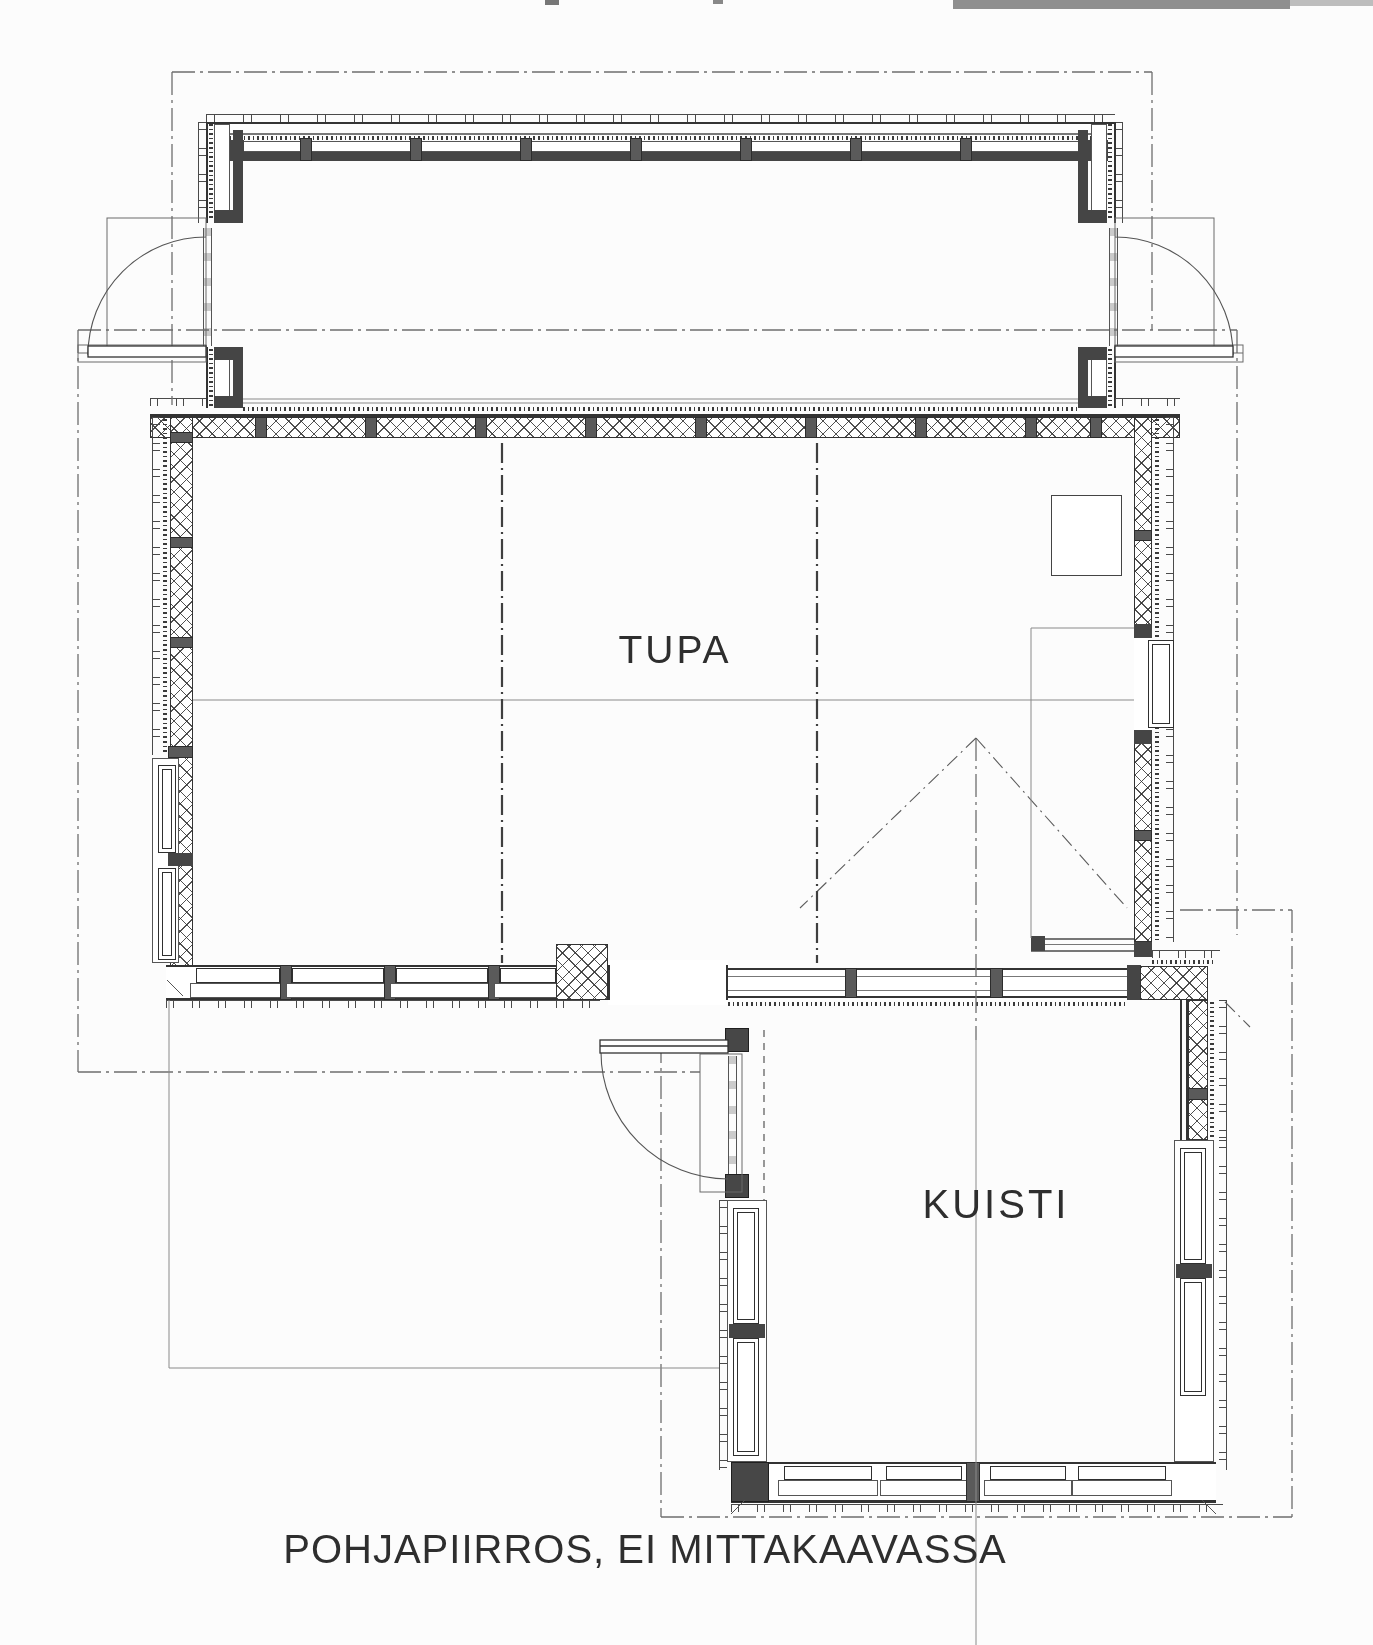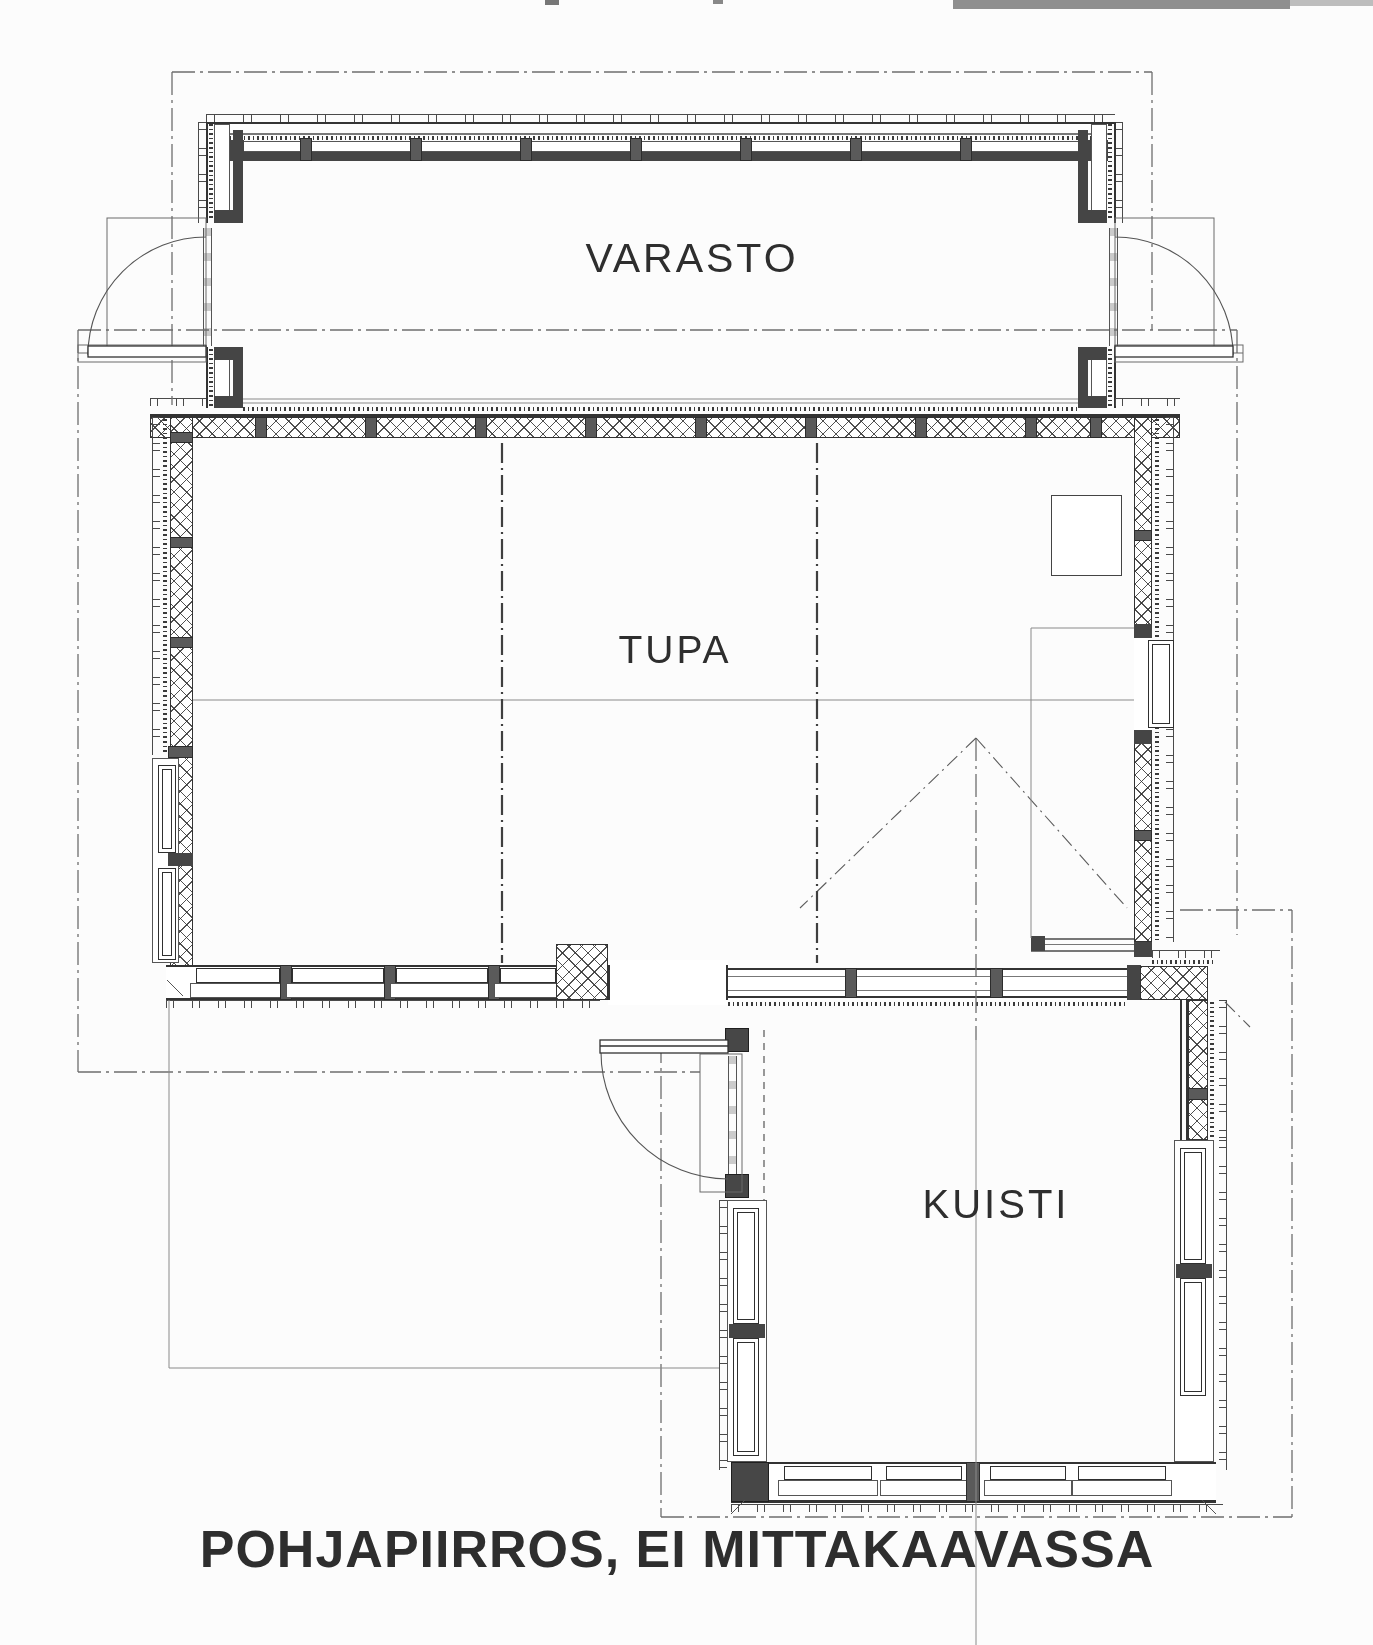--- a/index.html
+++ b/index.html
@@ -30,22 +30,22 @@
   .wline{position:absolute;background:#fff;border:1px solid #555;box-sizing:border-box;}
   .win{position:absolute;background:#fff;border:1px solid #2f2f2f;box-sizing:border-box;}
   .win .in{position:absolute;inset:3px;border:1px solid #2f2f2f;}
   .white{position:absolute;background:#fff;}
   .dashcol{position:absolute;border-left:1px solid #555;border-right:1px solid #555;box-sizing:border-box;
     background-image:repeating-linear-gradient(180deg,rgba(90,90,90,.30) 0 8px,transparent 8px 25px);}
   .room-label{position:absolute;transform:translate(-50%,-50%);color:var(--ink);white-space:nowrap;}
   .lbl-varasto{left:692px;top:258px;font-size:41px;letter-spacing:3px;}
   .lbl-tupa{left:675px;top:650px;font-size:39px;letter-spacing:3px;}
   .lbl-kuisti{left:996px;top:1204px;font-size:40px;letter-spacing:3px;}
-  .caption{position:absolute;left:677px;top:1549px;transform:translate(-50%,-50%);
-    font-size:52px;letter-spacing:1px;color:var(--ink);white-space:nowrap;font-weight:bold;}
+  .caption{position:absolute;left:645px;top:1549px;transform:translate(-50%,-50%);
+    font-size:40px;letter-spacing:1px;color:var(--ink);white-space:nowrap;}
   svg.overlay{position:absolute;inset:0;pointer-events:none;}
 </style>
 </head>
 <body>
 
 <div class="canvas">
 
   <div style="position:absolute;left:953px;top:0;width:337px;height:9px;background:var(--scanner-strip);"></div>
   <div style="position:absolute;left:1290px;top:0;width:83px;height:6px;background:#bdbdbd;"></div>
   <div style="position:absolute;left:545px;top:0;width:14px;height:5px;background:#777;"></div>
@@ -309,18 +309,17 @@
       <path d="M600 1046 H728" fill="none"></path>
     </g>
 
     <g stroke="#555" stroke-width="1" fill="none">
       <path d="M167 980 L183 996"></path>
       <path d="M745 1500 L731 1514"></path>
       <path d="M1202 1500 L1216 1514"></path>
     </g>
   </svg>
 
-  <div class="room-label lbl-varasto">VARASTO</div>
   <div class="room-label lbl-tupa">TUPA</div>
   <div class="room-label lbl-kuisti">KUISTI</div>
   <div class="caption">POHJAPIIRROS, EI MITTAKAAVASSA</div>
 
 </div>
 
 </body></html>

